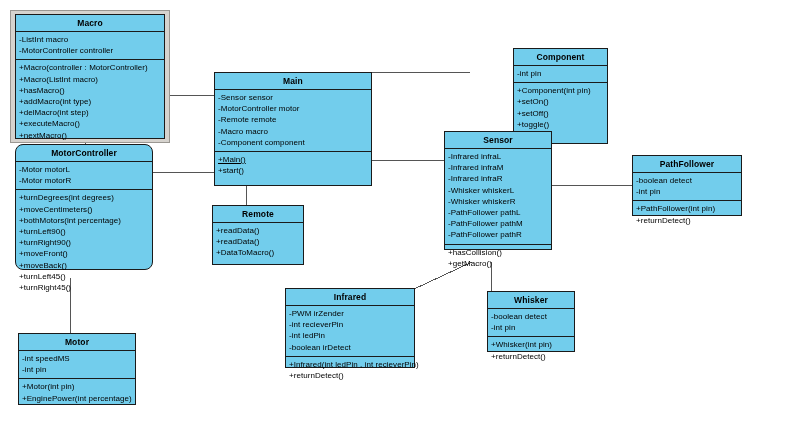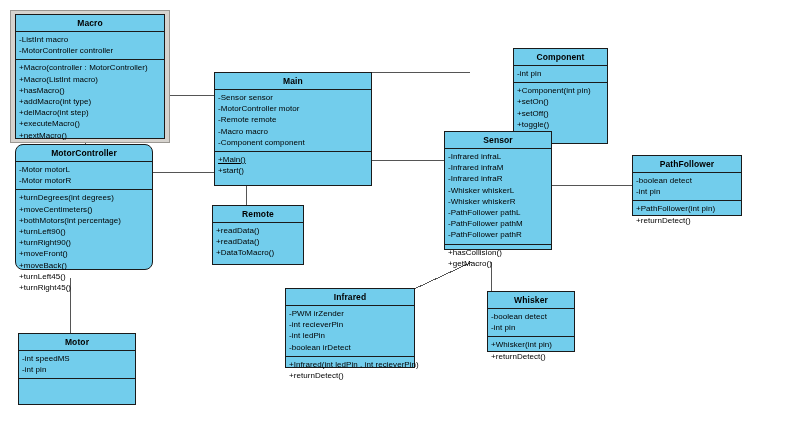--- a/index.html
+++ b/index.html
@@ -139,20 +139,24 @@
       <div class="uml-row">+turnRight45()</div>
     </div>
   </div>
 
   <div class="uml" style="left:18px; top:333px; width:118px; height:72px;">
     <div class="uml-title">Motor</div>
     <div class="uml-section">
       <div class="uml-row">-int speedMS</div>
       <div class="uml-row">-int pin</div>
     </div>
+    <div class="uml-section last">
+      <div class="uml-row">+Motor(int pin)</div>
+      <div class="uml-row">+EnginePower(int percentage)</div>
+    </div>
   </div>
 
   <div class="uml" style="left:214px; top:72px; width:158px; height:114px;">
     <div class="uml-title">Main</div>
     <div class="uml-section">
       <div class="uml-row">-Sensor sensor</div>
       <div class="uml-row">-MotorController motor</div>
       <div class="uml-row">-Remote remote</div>
       <div class="uml-row">-Macro macro</div>
       <div class="uml-row">-Component component</div>

